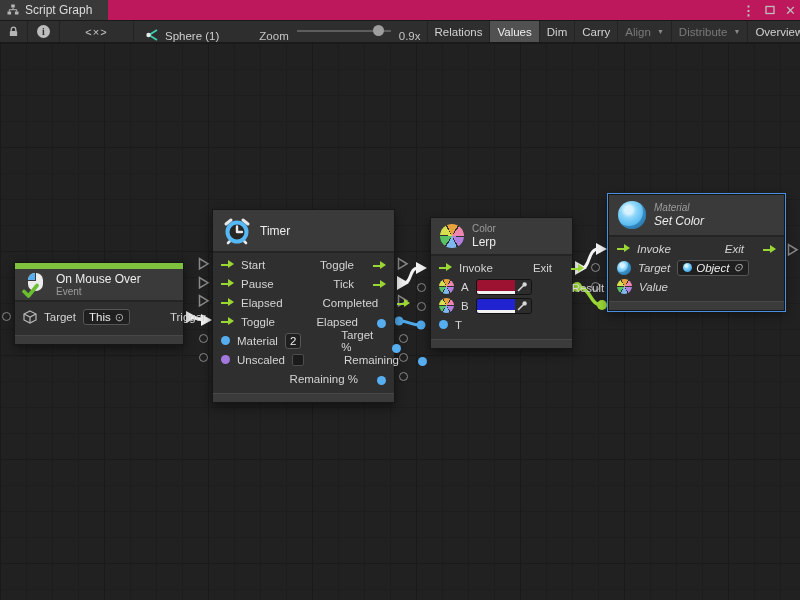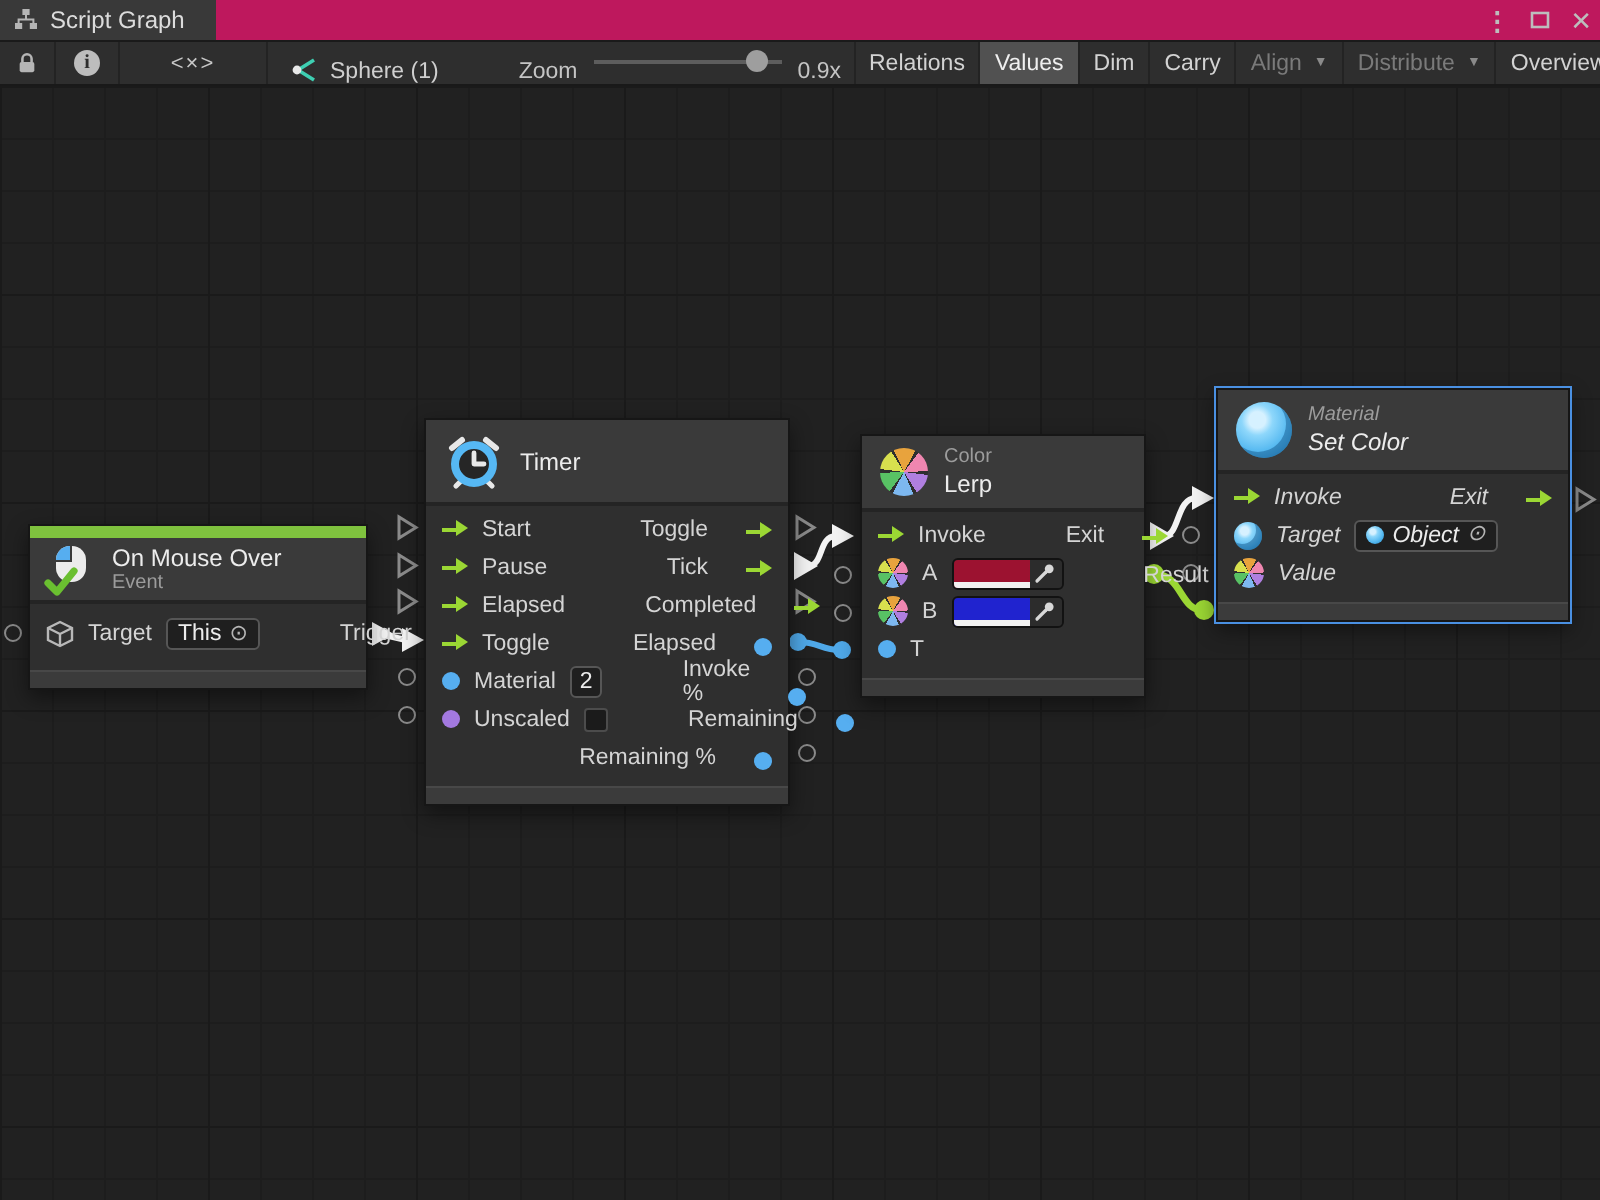--- a/index.html
+++ b/index.html
@@ -333,21 +333,21 @@
         </div>
         <div class="prow">
           <div class="pl">
               <span class="dot" style="background-color: rgb(86, 174, 240);"></span>
               <span>Material</span>
               <span class="field" style="min-width:15px;justify-content:center;padding:0 4px;">
                 <span>2</span>
               </span>
             </div>
           <div class="pr">
-              <span>Invoke %</span>
+              <span>Target %</span>
               <span class="dot" style="background-color: rgb(86, 174, 240);"></span>
             </div>
         </div>
         <div class="prow">
           <div class="pl">
               <span class="dot" style="background-color: rgb(163, 121, 224);"></span>
               <span>Unscaled</span>
               <span class="checkbox"></span>
             </div>
           <div class="pr">

